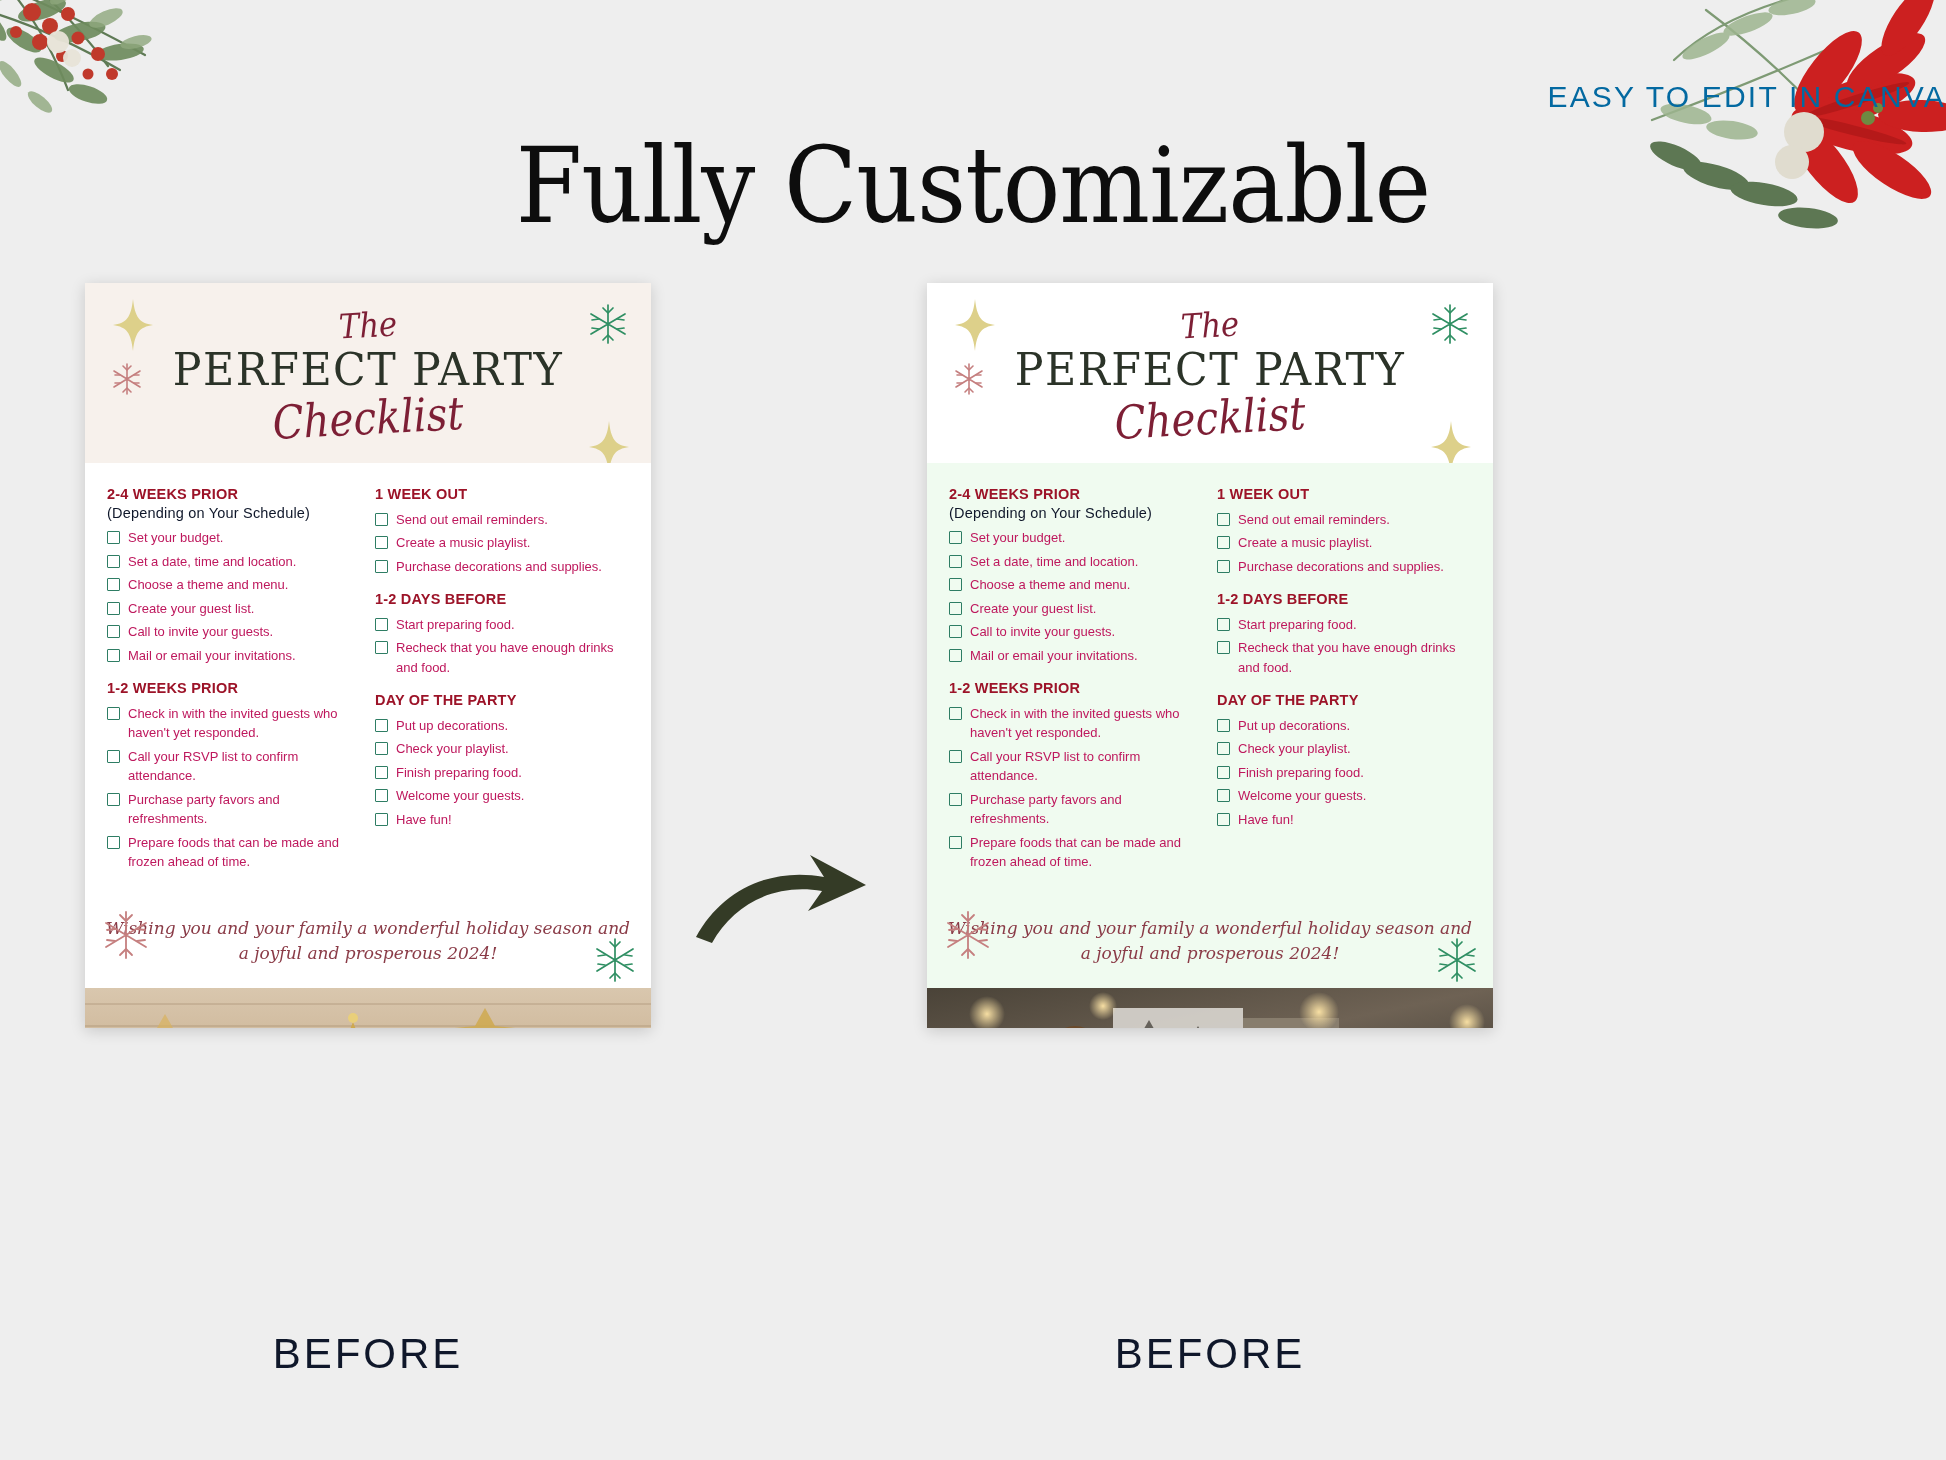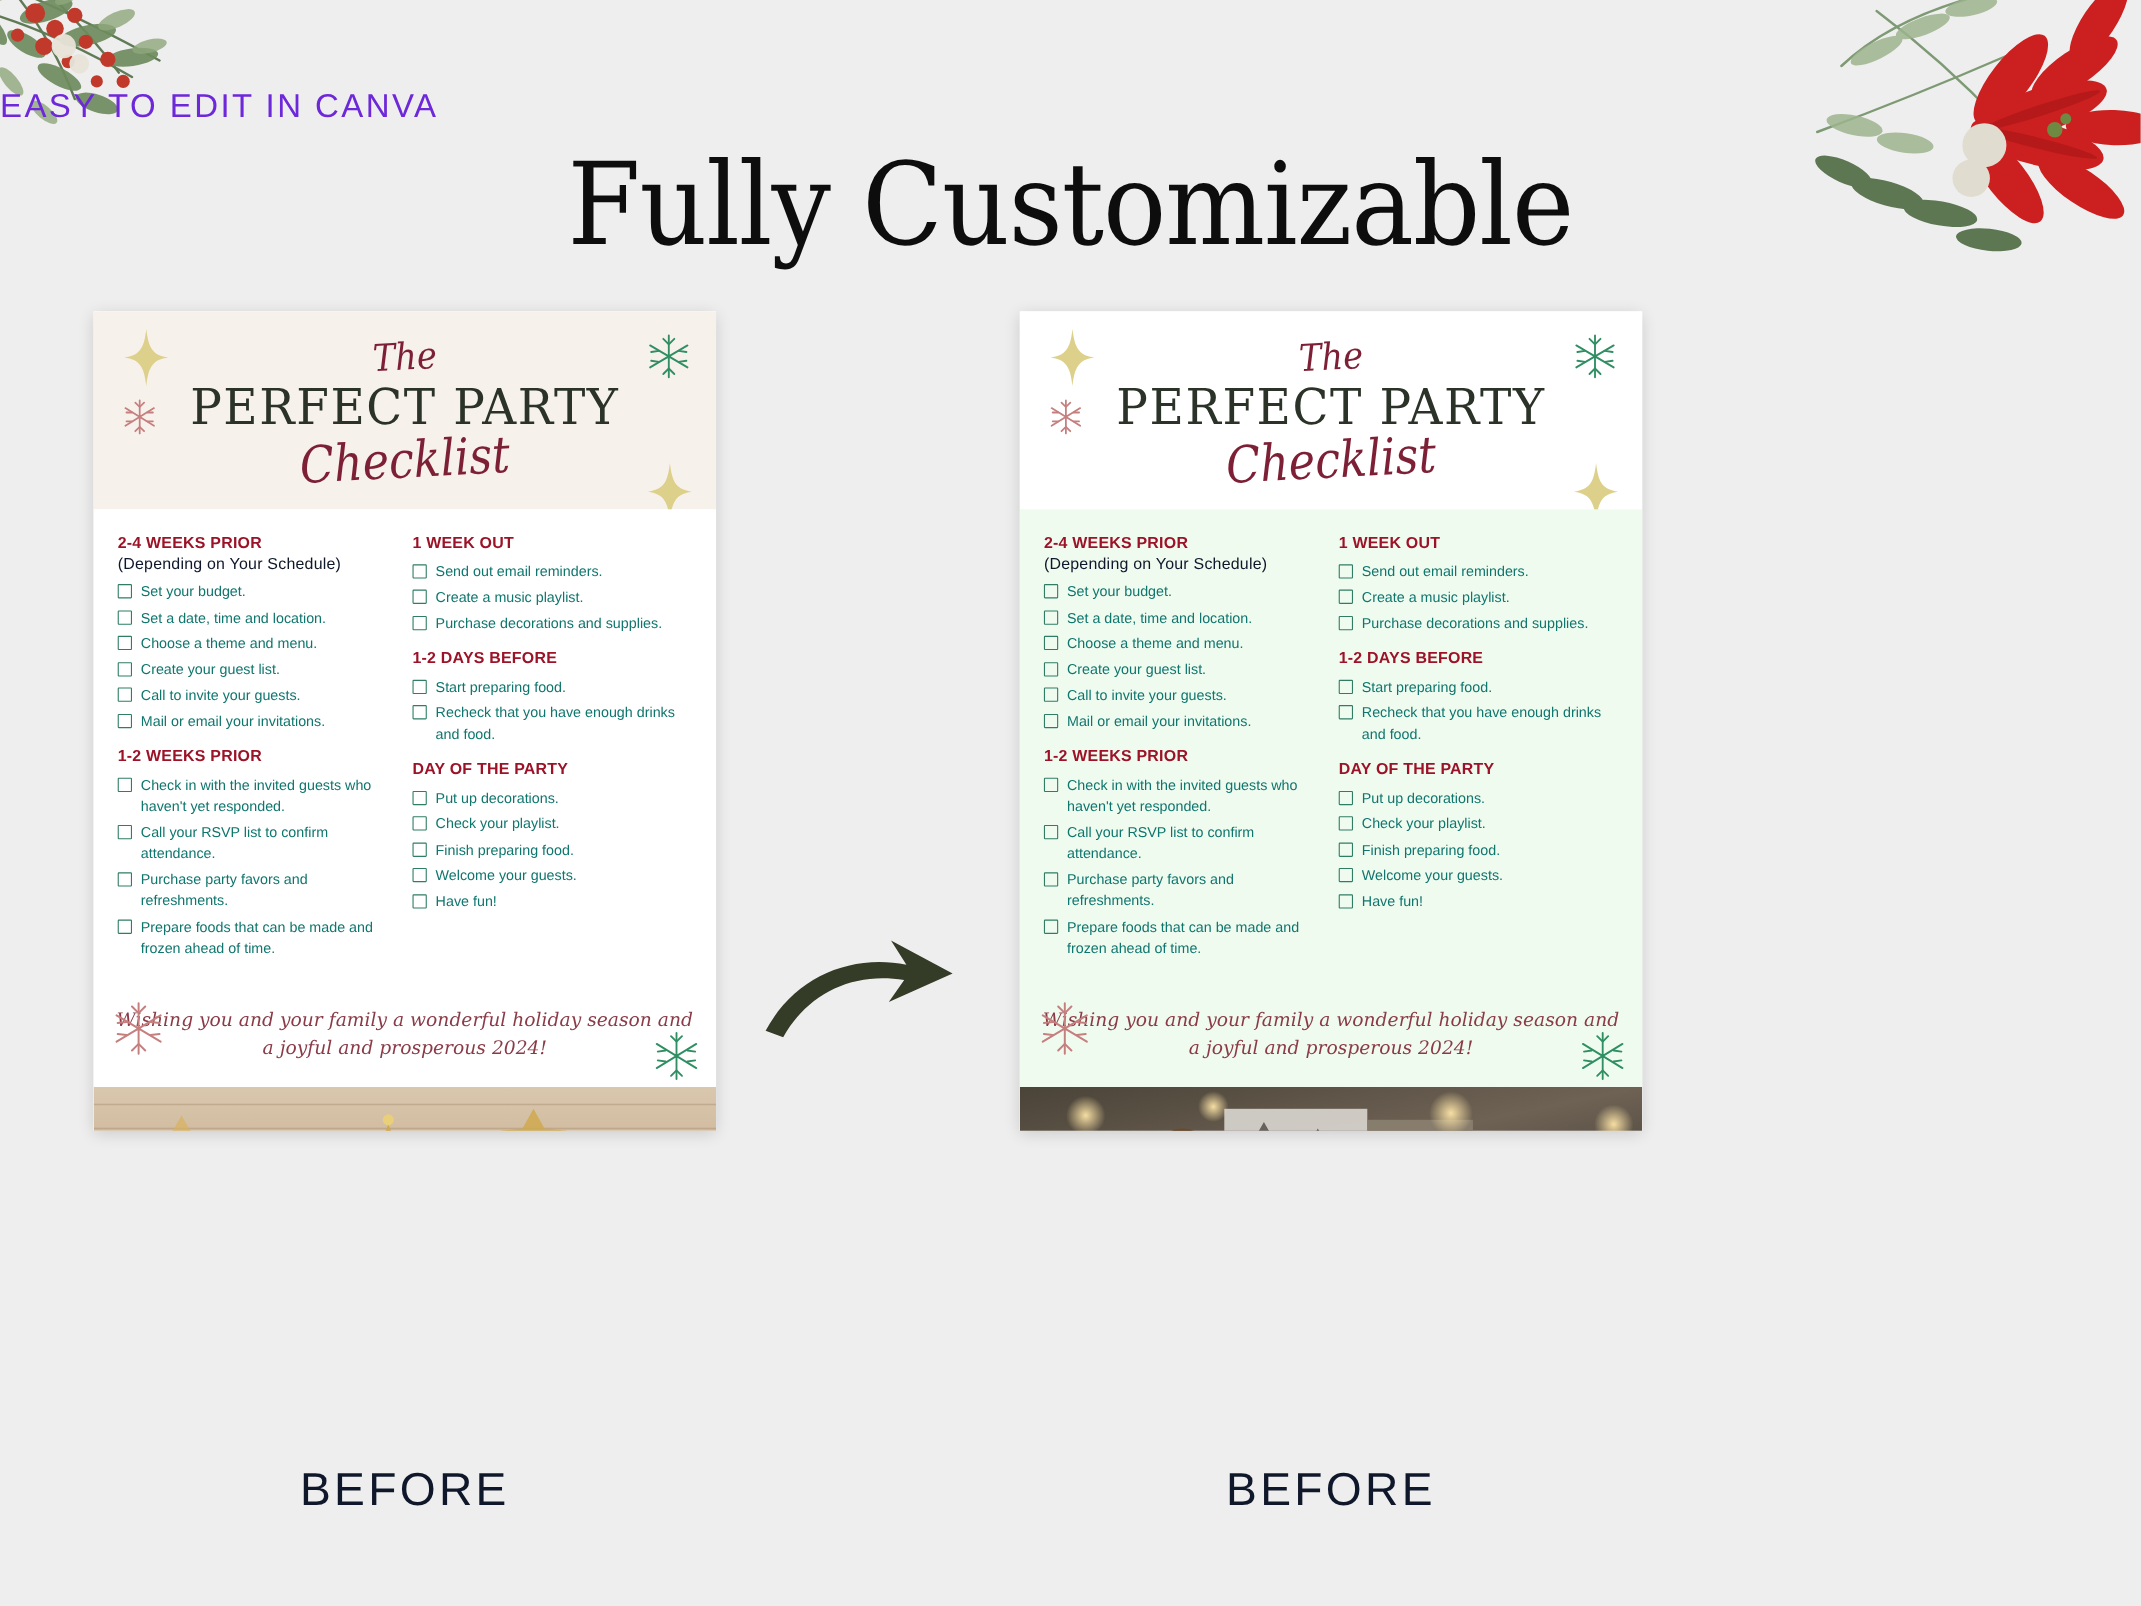--- a/index.html
+++ b/index.html
@@ -12,23 +12,23 @@
   }
 
   
   .corner { position:absolute; pointer-events:none; }
   #floral-tl { left:-20px; top:-30px; width:330px; height:250px; }
   #floral-tr { right:-10px; top:-20px; width:400px; height:280px; }
 
   
   #eyebrow {
     position:absolute; top:80px; left:0; width:100%;
-    text-align:left;
+    text-align:right;
     font-size:30px; letter-spacing:2.2px;
-    color:#6d28d9; font-weight:400;
+    color:#0369a1; font-weight:400;
     font-family:"Liberation Sans", sans-serif;
   }
   #main-title {
     position:absolute; top:125px; left:0; width:100%;
     text-align:center;
     font-family:"DejaVu Serif", serif;
     font-weight:400;
     font-size:104px;
     letter-spacing:-1px;
     color:#0d0d0d;
@@ -114,21 +114,21 @@
   }
   .sec-head:first-child { margin-top:0; }
   .sec-head .sub { display:block; font-weight:normal; color:#0f172a; }
 
   ul.items { list-style:none; margin-top:6px; }
   ul.items li {
     display:flex;
     align-items:flex-start;
     gap:8px;
     font-size:13px;
-    color:#0f766e;
+    color:#be185d;
     line-height:1.5;
     margin-bottom:4px;
   }
   .cbox {
     flex:0 0 auto;
     width:13px; height:13px;
     border:1.6px solid #2e7d64;
     background:transparent;
     margin-top:3px;
     border-radius:1px;

